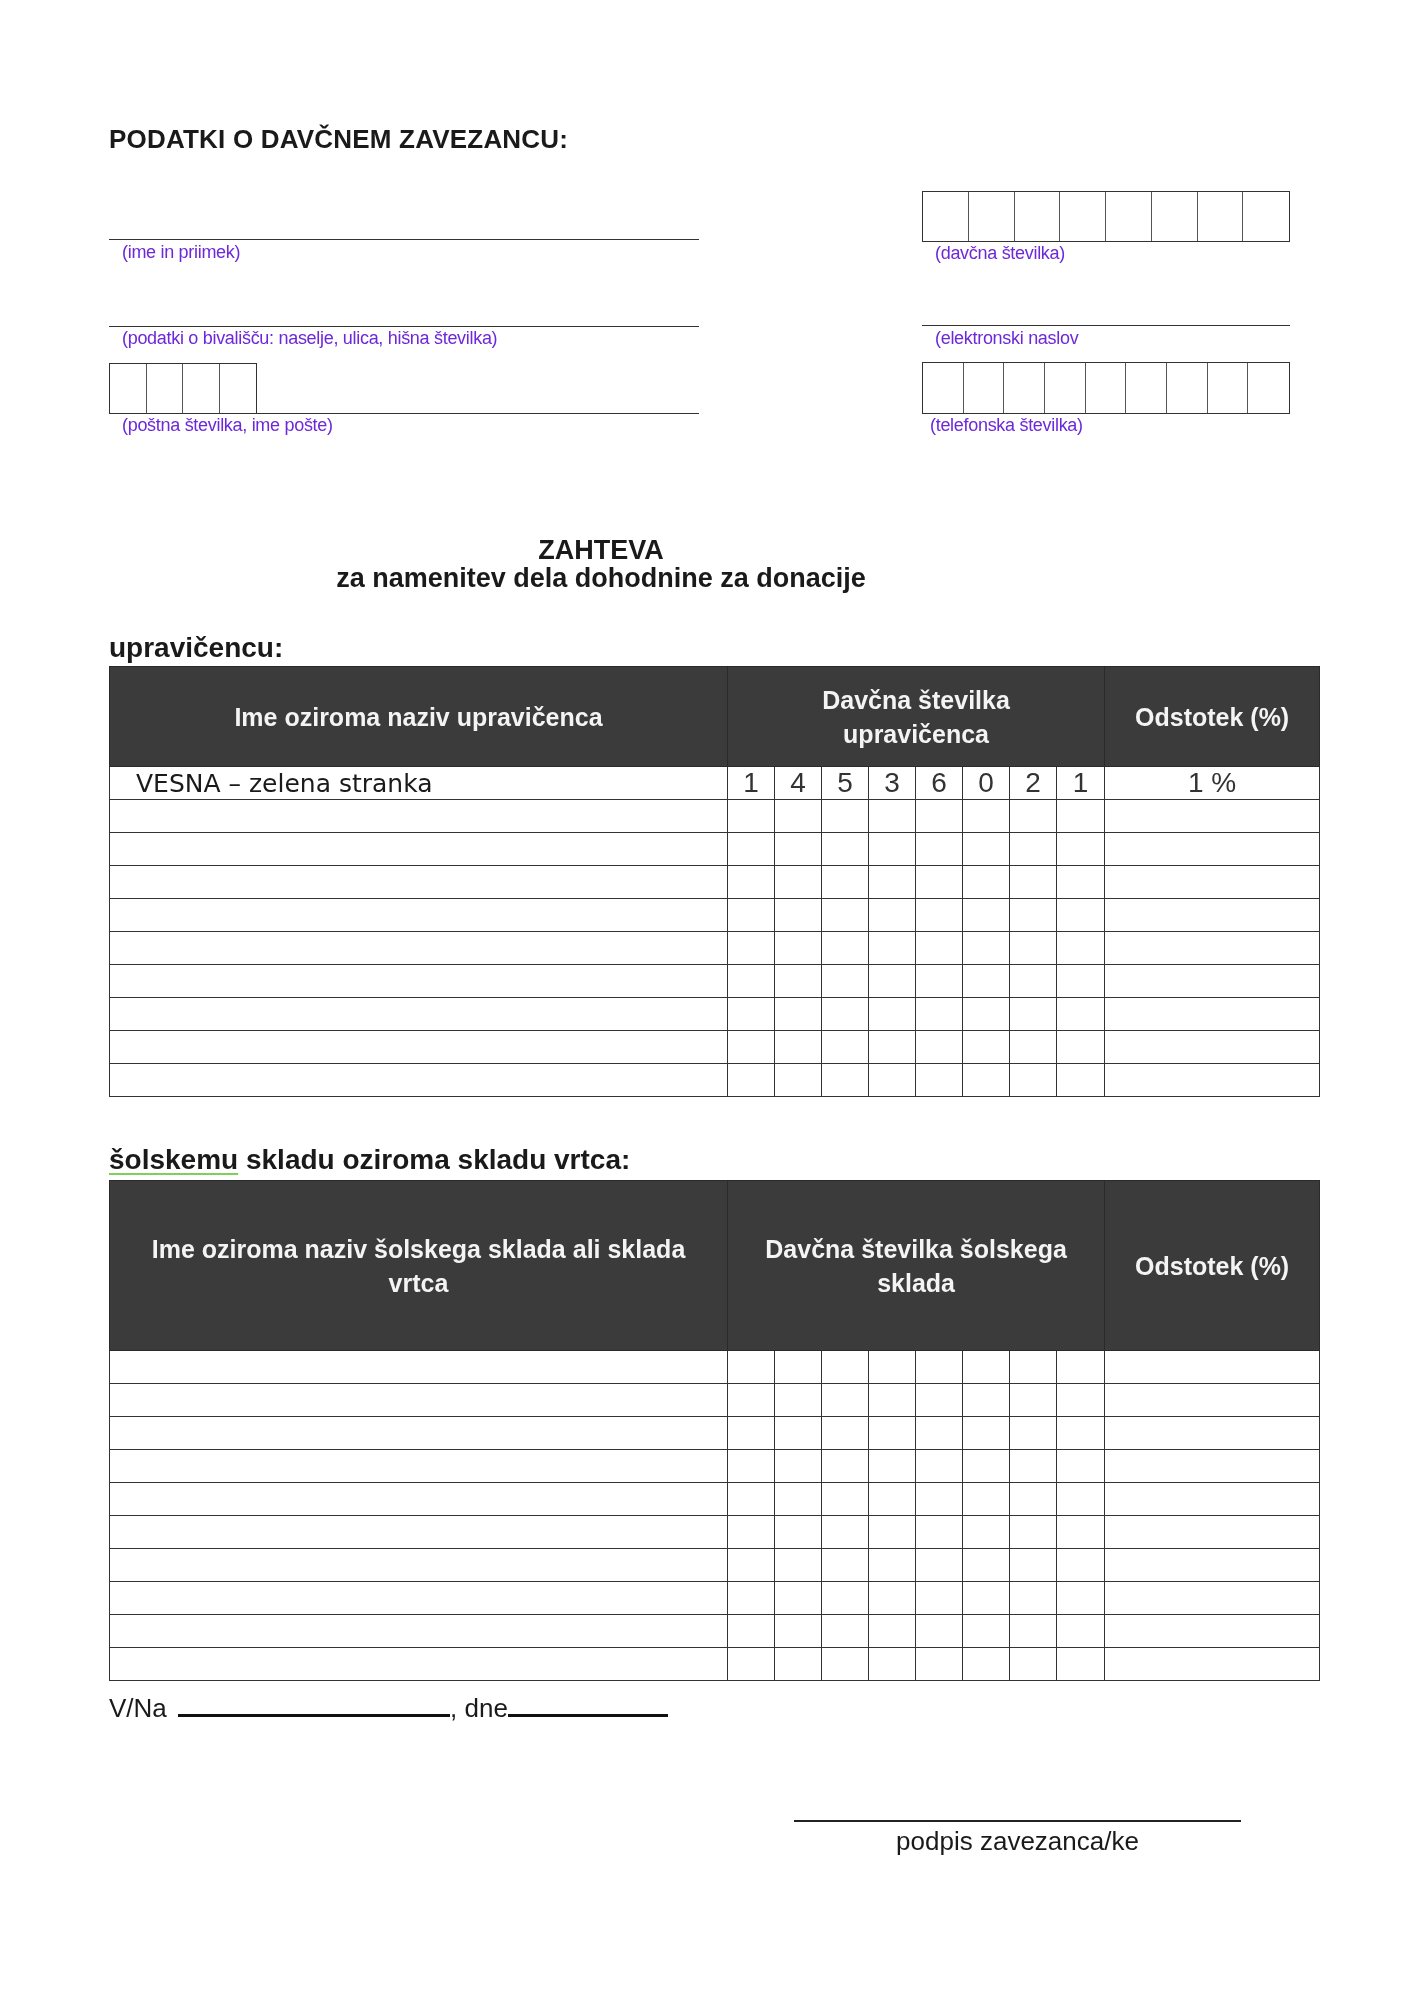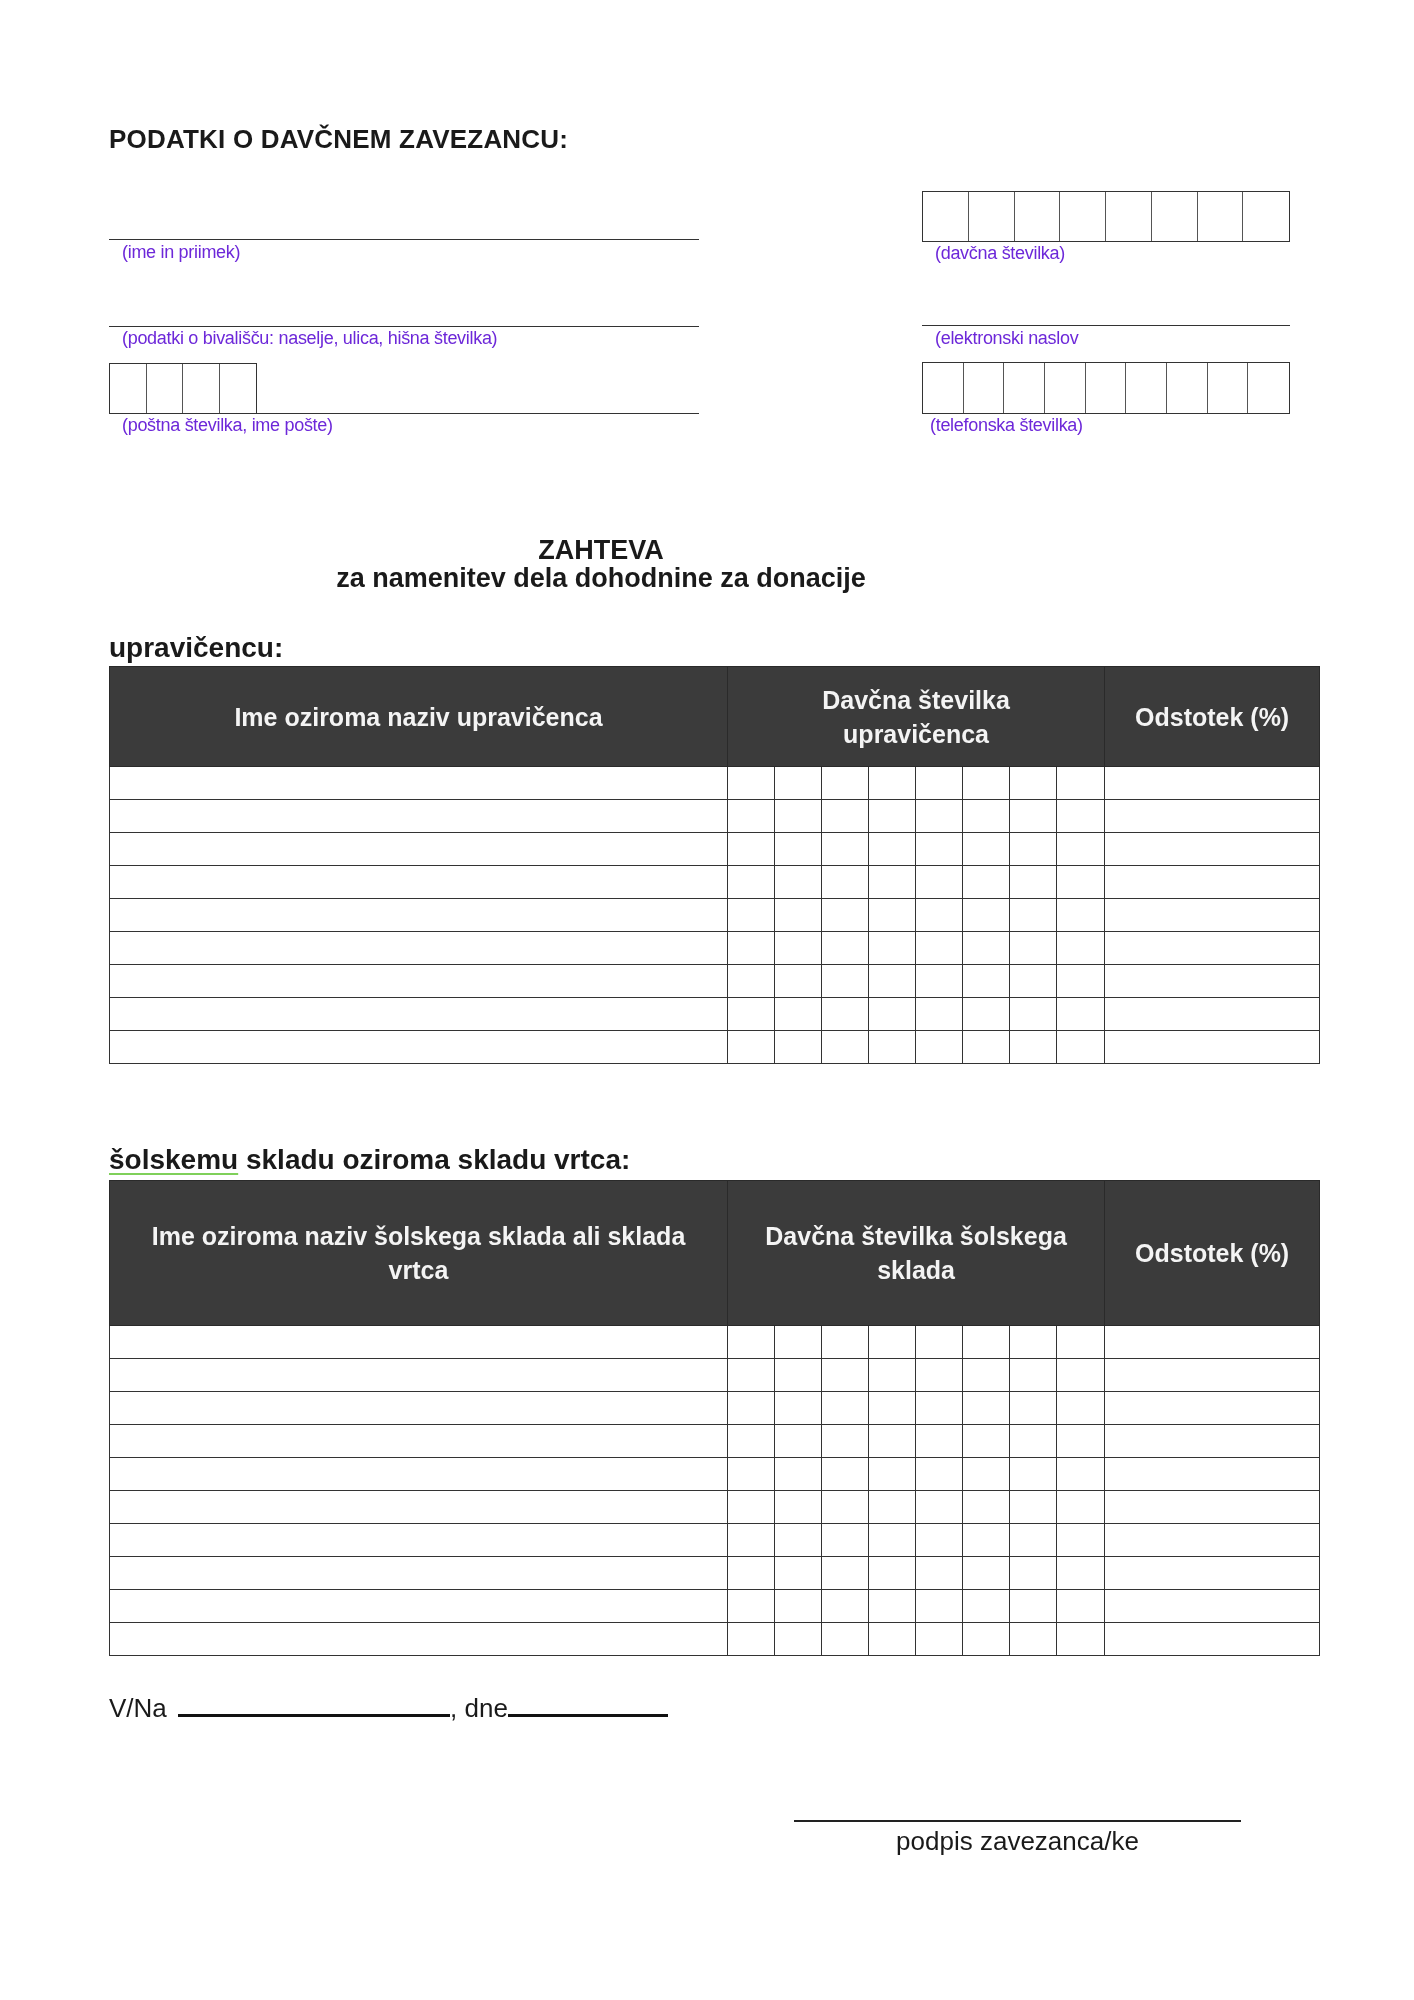--- a/index.html
+++ b/index.html
@@ -96,20 +96,32 @@
   </colgroup>
   <thead>
     <tr style="height:100px;">
       <th>Ime oziroma naziv upravičenca</th>
       <th colspan="8" style="padding:0 40px;">Davčna številka upravičenca</th>
       <th>Odstotek (%)</th>
     </tr>
   </thead>
   <tbody id="tbody-beneficiaries">
       <tr>
+        <td class="name">VESNA – zelena stranka</td>
+        <td class="dig">1</td>
+        <td class="dig">4</td>
+        <td class="dig">5</td>
+        <td class="dig">3</td>
+        <td class="dig">6</td>
+        <td class="dig">0</td>
+        <td class="dig">2</td>
+        <td class="dig">1</td>
+        <td class="pct">1 %</td>
+      </tr>
+      <tr>
         <td class="name"></td>
         <td class="dig"></td>
         <td class="dig"></td>
         <td class="dig"></td>
         <td class="dig"></td>
         <td class="dig"></td>
         <td class="dig"></td>
         <td class="dig"></td>
         <td class="dig"></td>
         <td class="pct"></td>
@@ -221,21 +233,21 @@
       <col style="width:47px">
       <col style="width:47px">
       <col style="width:47px">
     <col style="width:47px">
       <col style="width:47px">
       <col style="width:47px">
       <col style="width:48px">
     <col style="width:215px">
   </colgroup>
   <thead>
-    <tr style="height:145px;margin-left:28px;">
+    <tr style="height:170px;margin-left:28px;">
       <th style="padding:0 40px;">Ime oziroma naziv šolskega sklada ali sklada vrtca</th>
       <th colspan="8" style="padding:0 8px;">Davčna številka šolskega sklada</th>
       <th>Odstotek (%)</th>
     </tr>
   </thead>
   <tbody id="tbody-school">
       <tr>
         <td class="name"></td>
         <td class="dig"></td>
         <td class="dig"></td>

